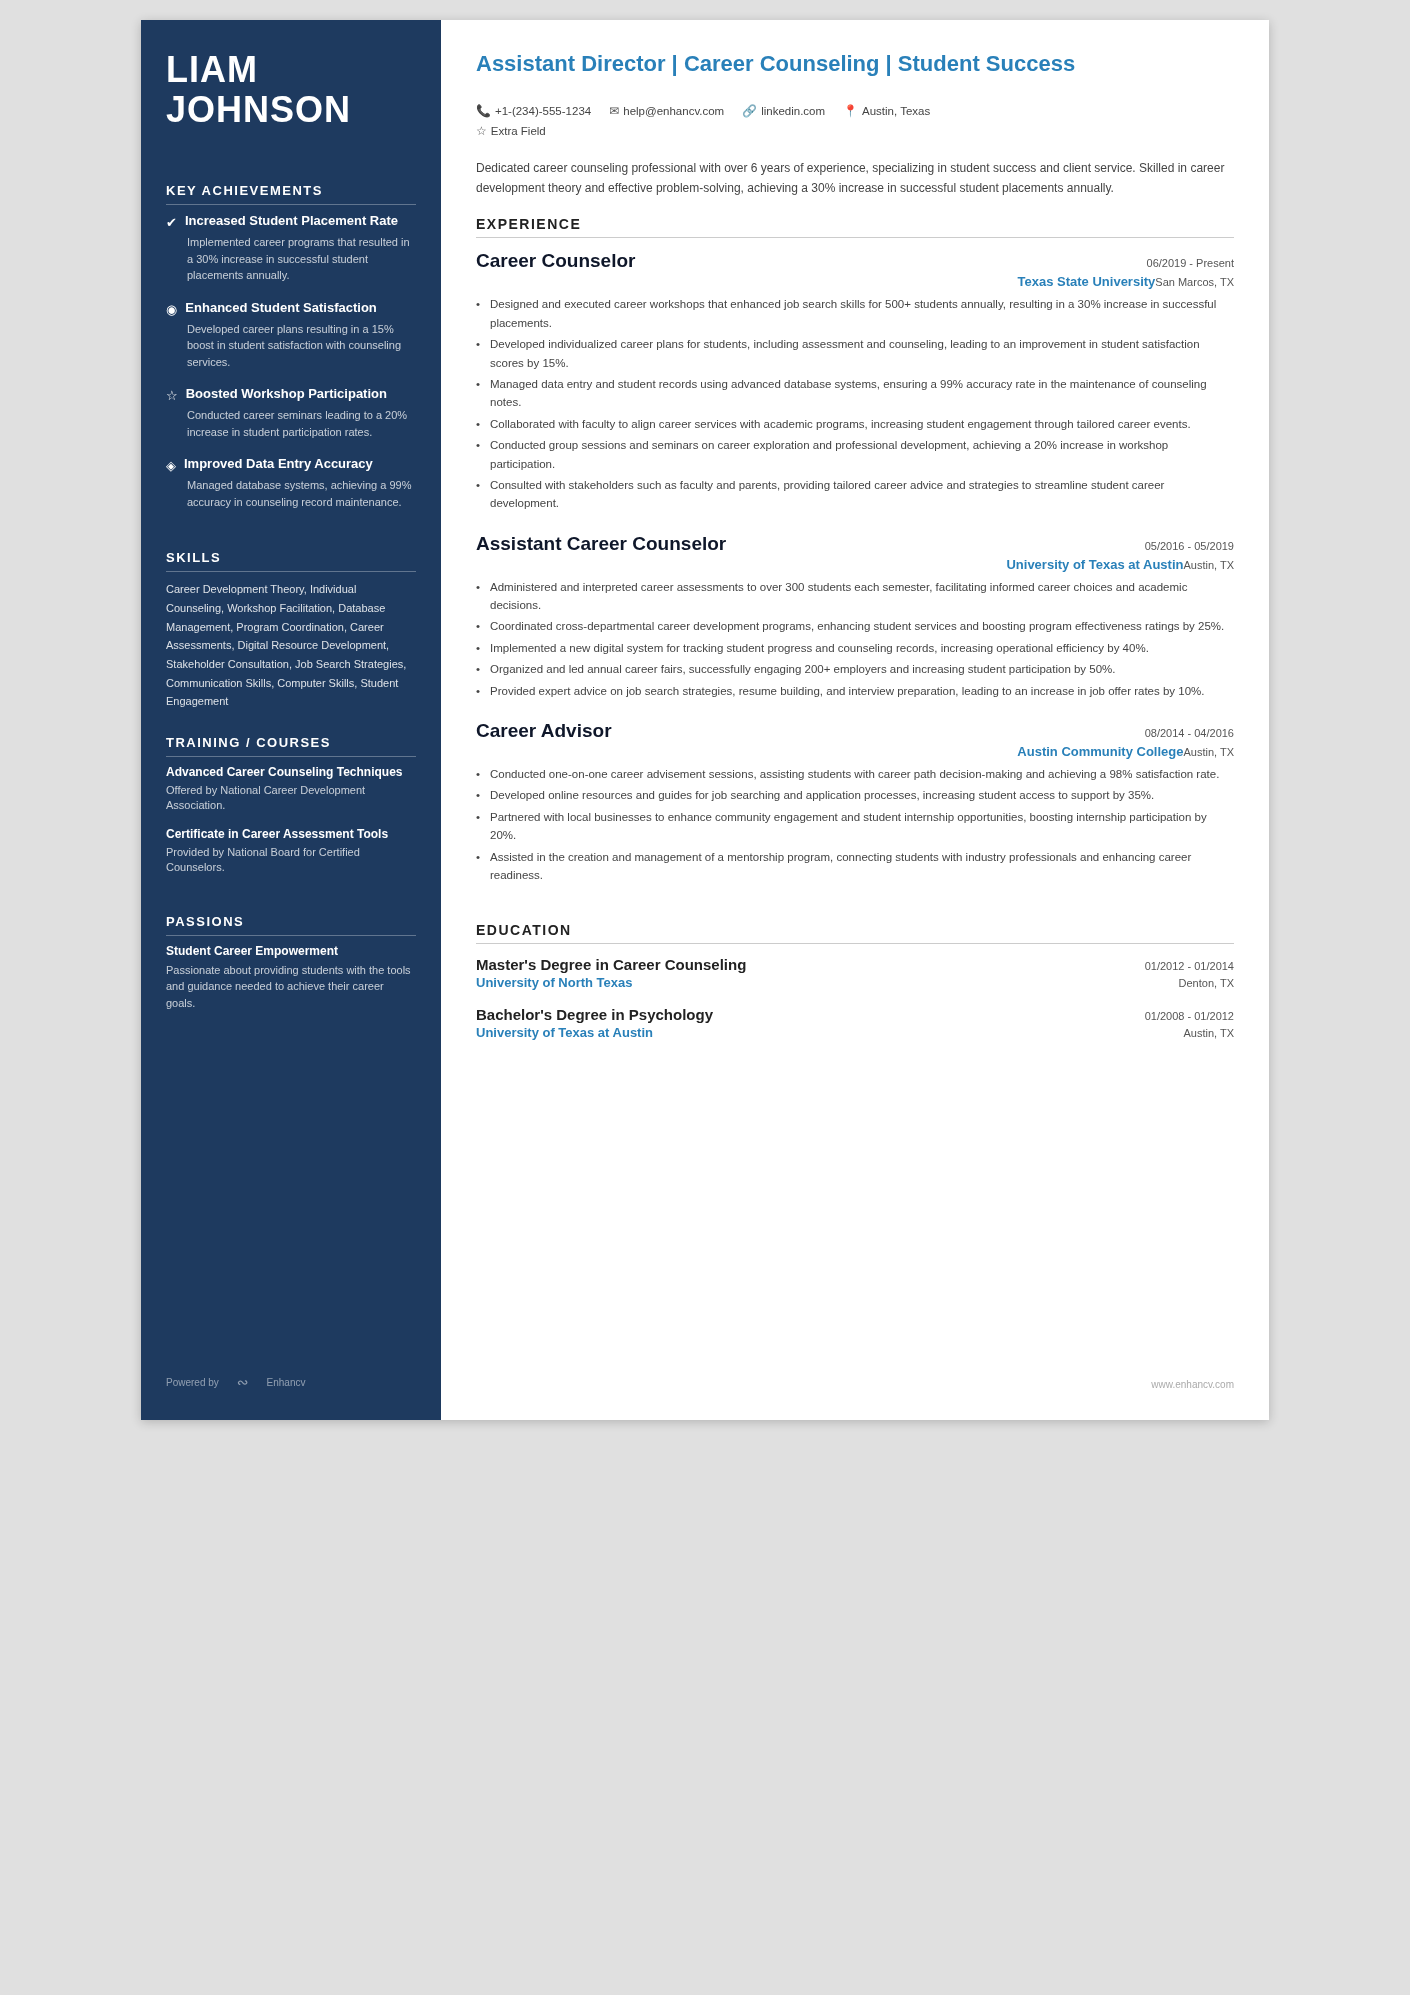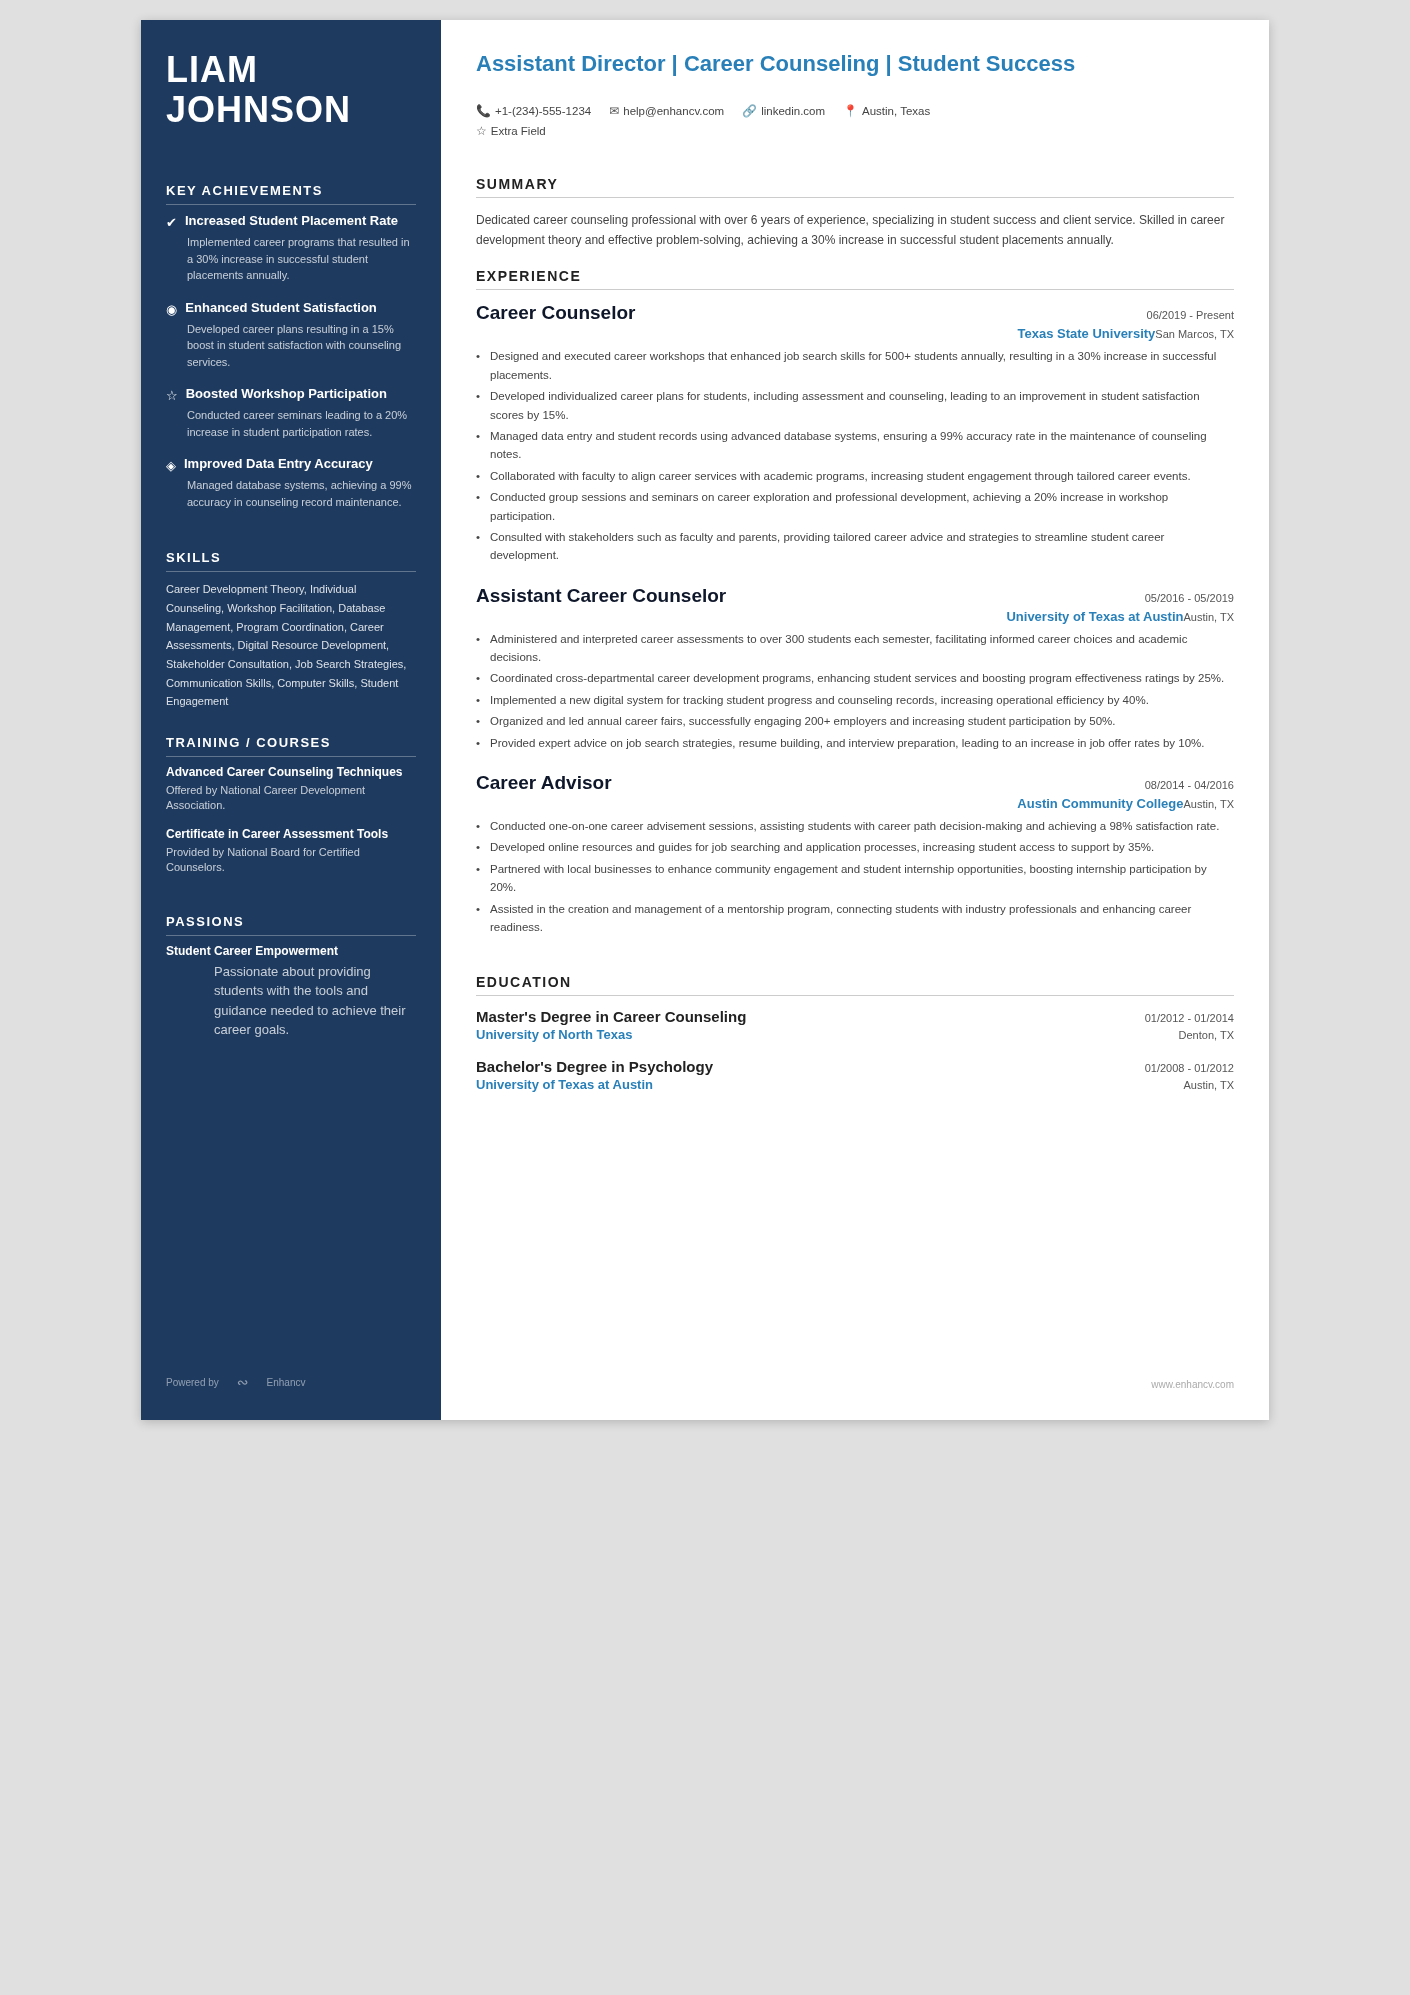--- a/index.html
+++ b/index.html
@@ -93,24 +93,23 @@
       color: rgba(255,255,255,0.75);
       line-height: 1.4;
     }
     .passion-title {
       font-size: 12px;
       font-weight: 700;
       color: #fff;
       margin-bottom: 4px;
     }
     .passion-desc {
-      font-size: 13px;
+      font-size: 11px;
       color: rgba(255,255,255,0.75);
       line-height: 1.5;
-      margin-left: 48px;
     }
     .sidebar-footer {
       margin-top: auto;
       padding-top: 20px;
       font-size: 10px;
       color: rgba(255,255,255,0.5);
       display: flex;
       align-items: center;
       gap: 18px;
     }
@@ -358,21 +357,20 @@
       <div class="contact-item">
         <span class="contact-icon">📍</span>
         <span>Austin, Texas</span>
       </div>
     </div>
     <div class="contact-row2">
       <span class="contact-icon">☆</span>
       <span>Extra Field</span>
     </div>
 
-    <div class="section-title">SUMMARY</div>
     <div class="summary-text">Dedicated career counseling professional with over 6 years of experience, specializing in student success and client service. Skilled in career development theory and effective problem-solving, achieving a 30% increase in successful student placements annually.</div>
 
     <div class="section-title">EXPERIENCE</div>
 
     <div>
 
       <div class="exp-item">
         <div class="exp-header">
           <span class="exp-role">Career Counselor</span>
           <span class="exp-date">06/2019 - Present</span>

